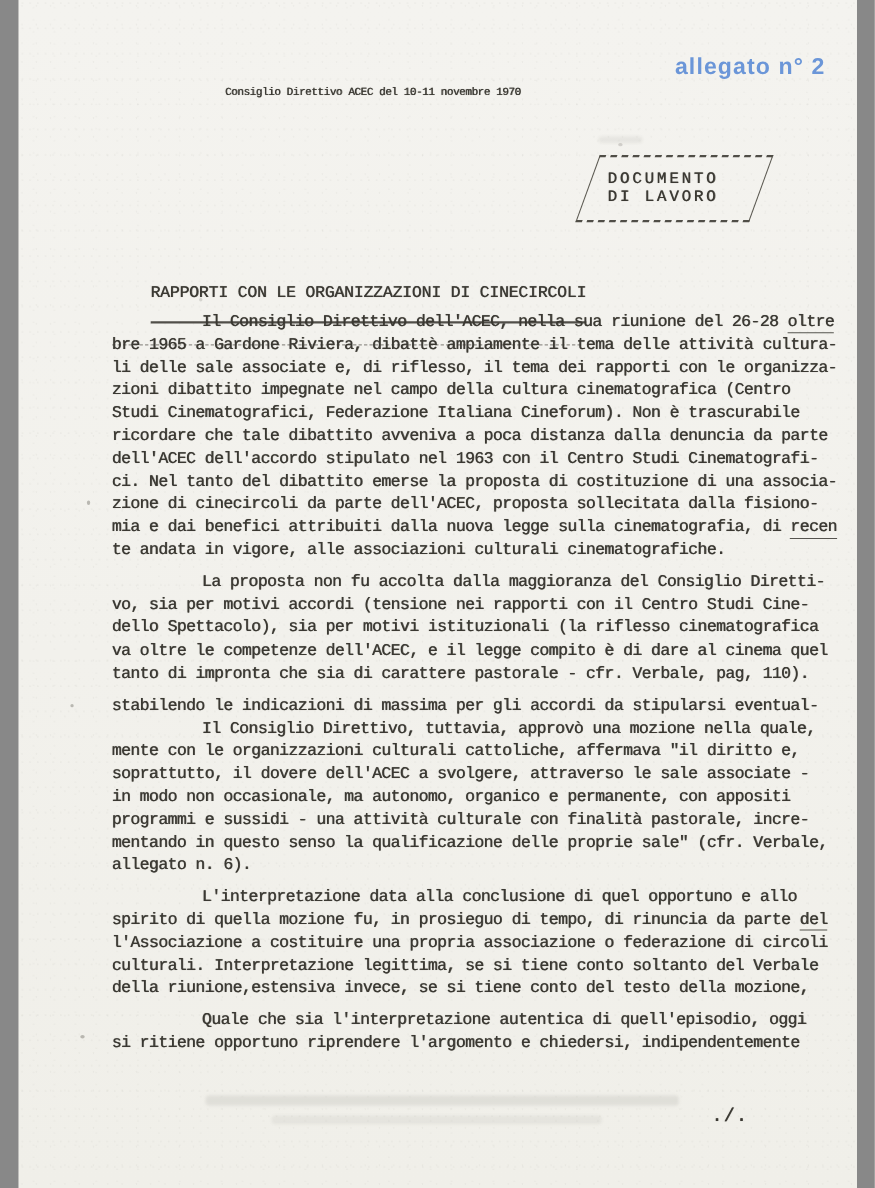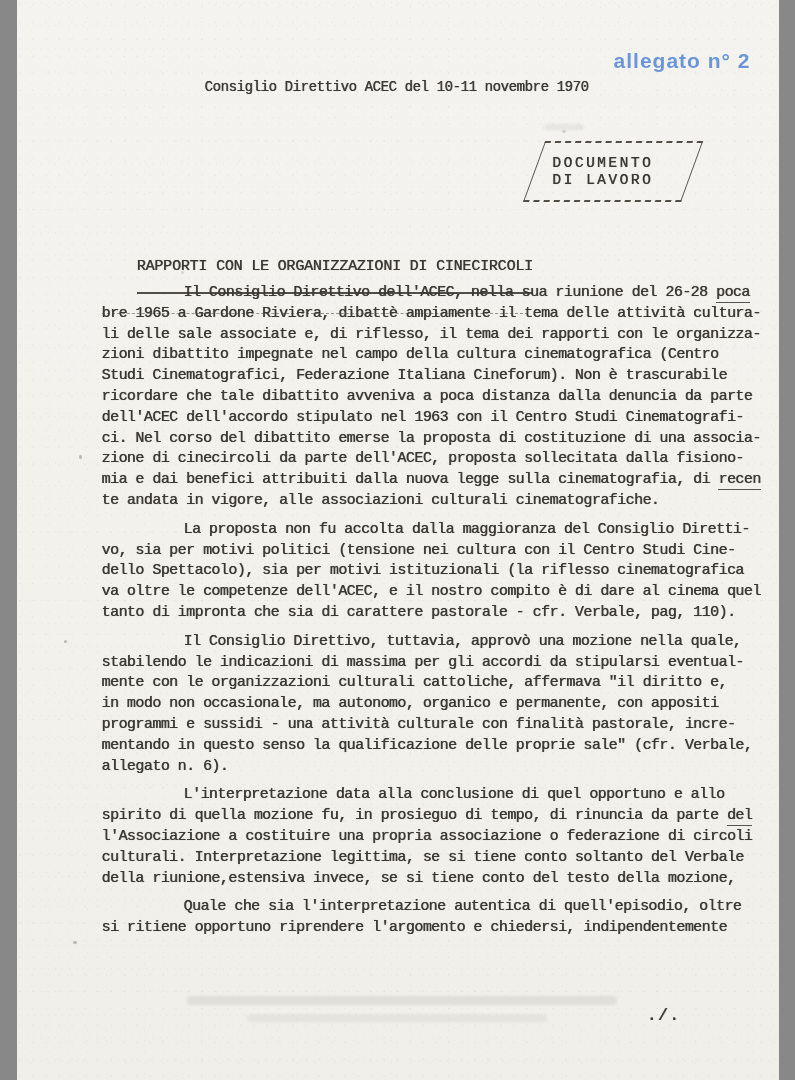--- a/index.html
+++ b/index.html
@@ -22,21 +22,21 @@
     color: #3a3832;
     text-shadow: 0.5px 0 0 rgba(58,56,50,0.75), 0 0 1px rgba(58,56,50,0.3);
   }
   .annotation {
     position: absolute; top: 49px; right: 28px;
     font-family: "Liberation Sans", "DejaVu Sans", sans-serif;
     font-size: 21px; font-weight: bold; letter-spacing: 1px;
   }
   .doc-title {
     position: absolute; left: 188px; top: 79px;
-    font-size: 14px; letter-spacing: -0.4px; white-space: pre;
+    font-size: 10px; letter-spacing: -0.4px; white-space: pre;
   }
   .stamp {
     position: absolute; left: 506px; top: 141px;
     width: 158px; height: 61px;
     transform: skewX(-20deg);
     transform-origin: 0 100%;
     border-top: 2px dashed #504e47;
     border-bottom: 2px dashed #504e47;
     border-left: 1.4px solid #5a5850;
     border-right: 1.4px solid #5a5850;
@@ -108,57 +108,58 @@
       <span>DI LAVORO</span>
     </div>
   </div>
 
   <div class="heading ink">
     <span class="heading-text">RAPPORTI CON LE ORGANIZZAZIONI DI CINECIRCOLI</span>
   </div>
 
   <div class="body-block ink">
       <div class="paragraph">
-        <div class="line first">Il Consiglio Direttivo dell'ACEC, nella sua riunione del 26-28 <span class="u">poca</span></div>
+        <div class="line first">Il Consiglio Direttivo dell'ACEC, nella sua riunione del 26-28 <span class="u">oltre</span></div>
         <div class="line">bre 1965 a Gardone Riviera, dibattè ampiamente il tema delle attività cultura-</div>
         <div class="line">li delle sale associate e, di riflesso, il tema dei rapporti con le organizza-</div>
         <div class="line">zioni dibattito impegnate nel campo della cultura cinematografica (Centro</div>
         <div class="line">Studi Cinematografici, Federazione Italiana Cineforum). Non è trascurabile</div>
         <div class="line">ricordare che tale dibattito avveniva a poca distanza dalla denuncia da parte</div>
         <div class="line">dell'ACEC dell'accordo stipulato nel 1963 con il Centro Studi Cinematografi-</div>
-        <div class="line">ci. Nel corso del dibattito emerse la proposta di costituzione di una associa-</div>
+        <div class="line">ci. Nel tanto del dibattito emerse la proposta di costituzione di una associa-</div>
         <div class="line">zione di cinecircoli da parte dell'ACEC, proposta sollecitata dalla fisiono-</div>
         <div class="line">mia e dai benefici attribuiti dalla nuova legge sulla cinematografia, di <span class="u">recen</span></div>
         <div class="line">te andata in vigore, alle associazioni culturali cinematografiche.</div>
       </div>
       <div class="paragraph">
         <div class="line first">La proposta non fu accolta dalla maggioranza del Consiglio Diretti-</div>
-        <div class="line">vo, sia per motivi politici (tensione nei cultura con il Centro Studi Cine-</div>
+        <div class="line">vo, sia per motivi accordi (tensione nei rapporti con il Centro Studi Cine-</div>
         <div class="line">dello Spettacolo), sia per motivi istituzionali (la riflesso cinematografica</div>
-        <div class="line">va oltre le competenze dell'ACEC, e il nostro compito è di dare al cinema quel</div>
+        <div class="line">va oltre le competenze dell'ACEC, e il legge compito è di dare al cinema quel</div>
         <div class="line">tanto di impronta che sia di carattere pastorale - cfr. Verbale, pag, 110).</div>
       </div>
       <div class="paragraph">
+        <div class="line">stabilendo le indicazioni di massima per gli accordi da stipularsi eventual-</div>
         <div class="line first">Il Consiglio Direttivo, tuttavia, approvò una mozione nella quale,</div>
-        <div class="line">stabilendo le indicazioni di massima per gli accordi da stipularsi eventual-</div>
         <div class="line">mente con le organizzazioni culturali cattoliche, affermava "il diritto e,</div>
+        <div class="line">soprattutto, il dovere dell'ACEC a svolgere, attraverso le sale associate -</div>
         <div class="line">in modo non occasionale, ma autonomo, organico e permanente, con appositi</div>
         <div class="line">programmi e sussidi - una attività culturale con finalità pastorale, incre-</div>
         <div class="line">mentando in questo senso la qualificazione delle proprie sale" (cfr. Verbale,</div>
         <div class="line">allegato n. 6).</div>
       </div>
       <div class="paragraph">
         <div class="line first">L'interpretazione data alla conclusione di quel opportuno e allo</div>
         <div class="line">spirito di quella mozione fu, in prosieguo di tempo, di rinuncia da parte <span class="u">del</span></div>
         <div class="line">l'Associazione a costituire una propria associazione o federazione di circoli</div>
         <div class="line">culturali. Interpretazione legittima, se si tiene conto soltanto del Verbale</div>
         <div class="line">della riunione,estensiva invece, se si tiene conto del testo della mozione,</div>
       </div>
       <div class="paragraph">
-        <div class="line first">Quale che sia l'interpretazione autentica di quell'episodio, oltre</div>
+        <div class="line first">Quale che sia l'interpretazione autentica di quell'episodio, oggi</div>
         <div class="line">si ritiene opportuno riprendere l'argomento e chiedersi, indipendentemente</div>
       </div>
     </div>
 
   <div class="continuation ink">./.</div>
 
   <div class="speck s1"></div>
   <div class="speck s2"></div>
   <div class="speck s3"></div>
   <div class="speck s4"></div>

